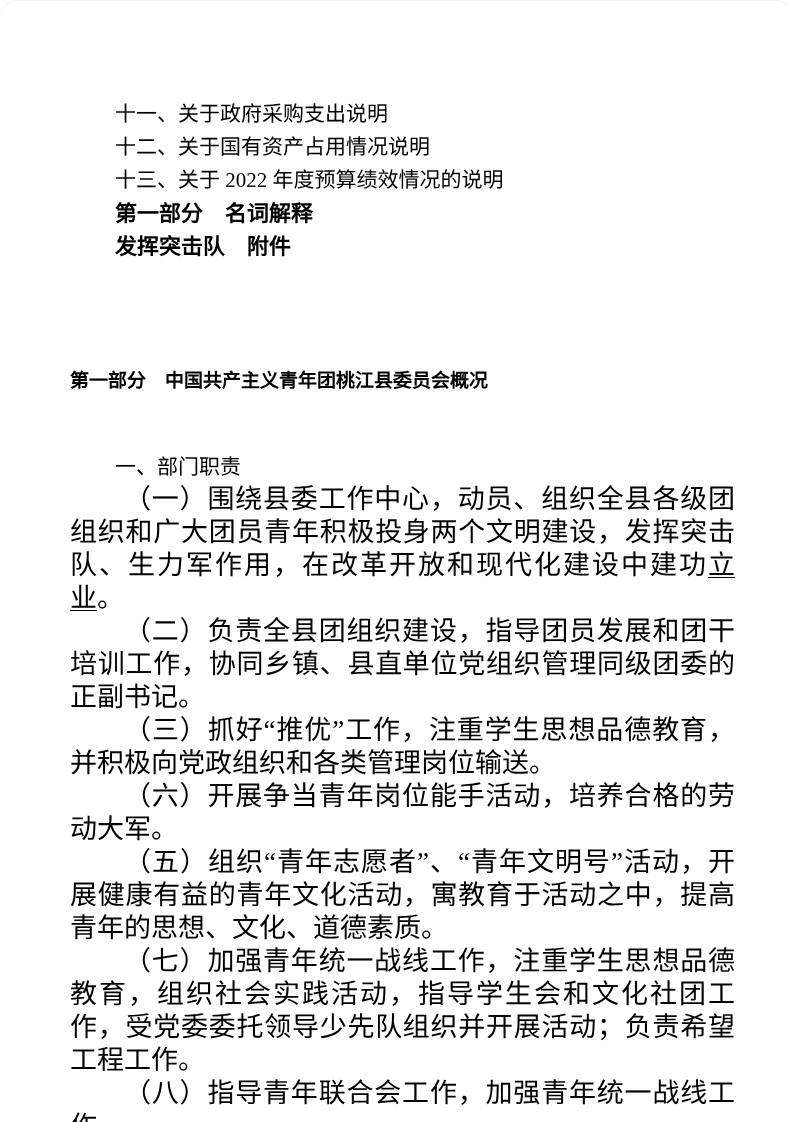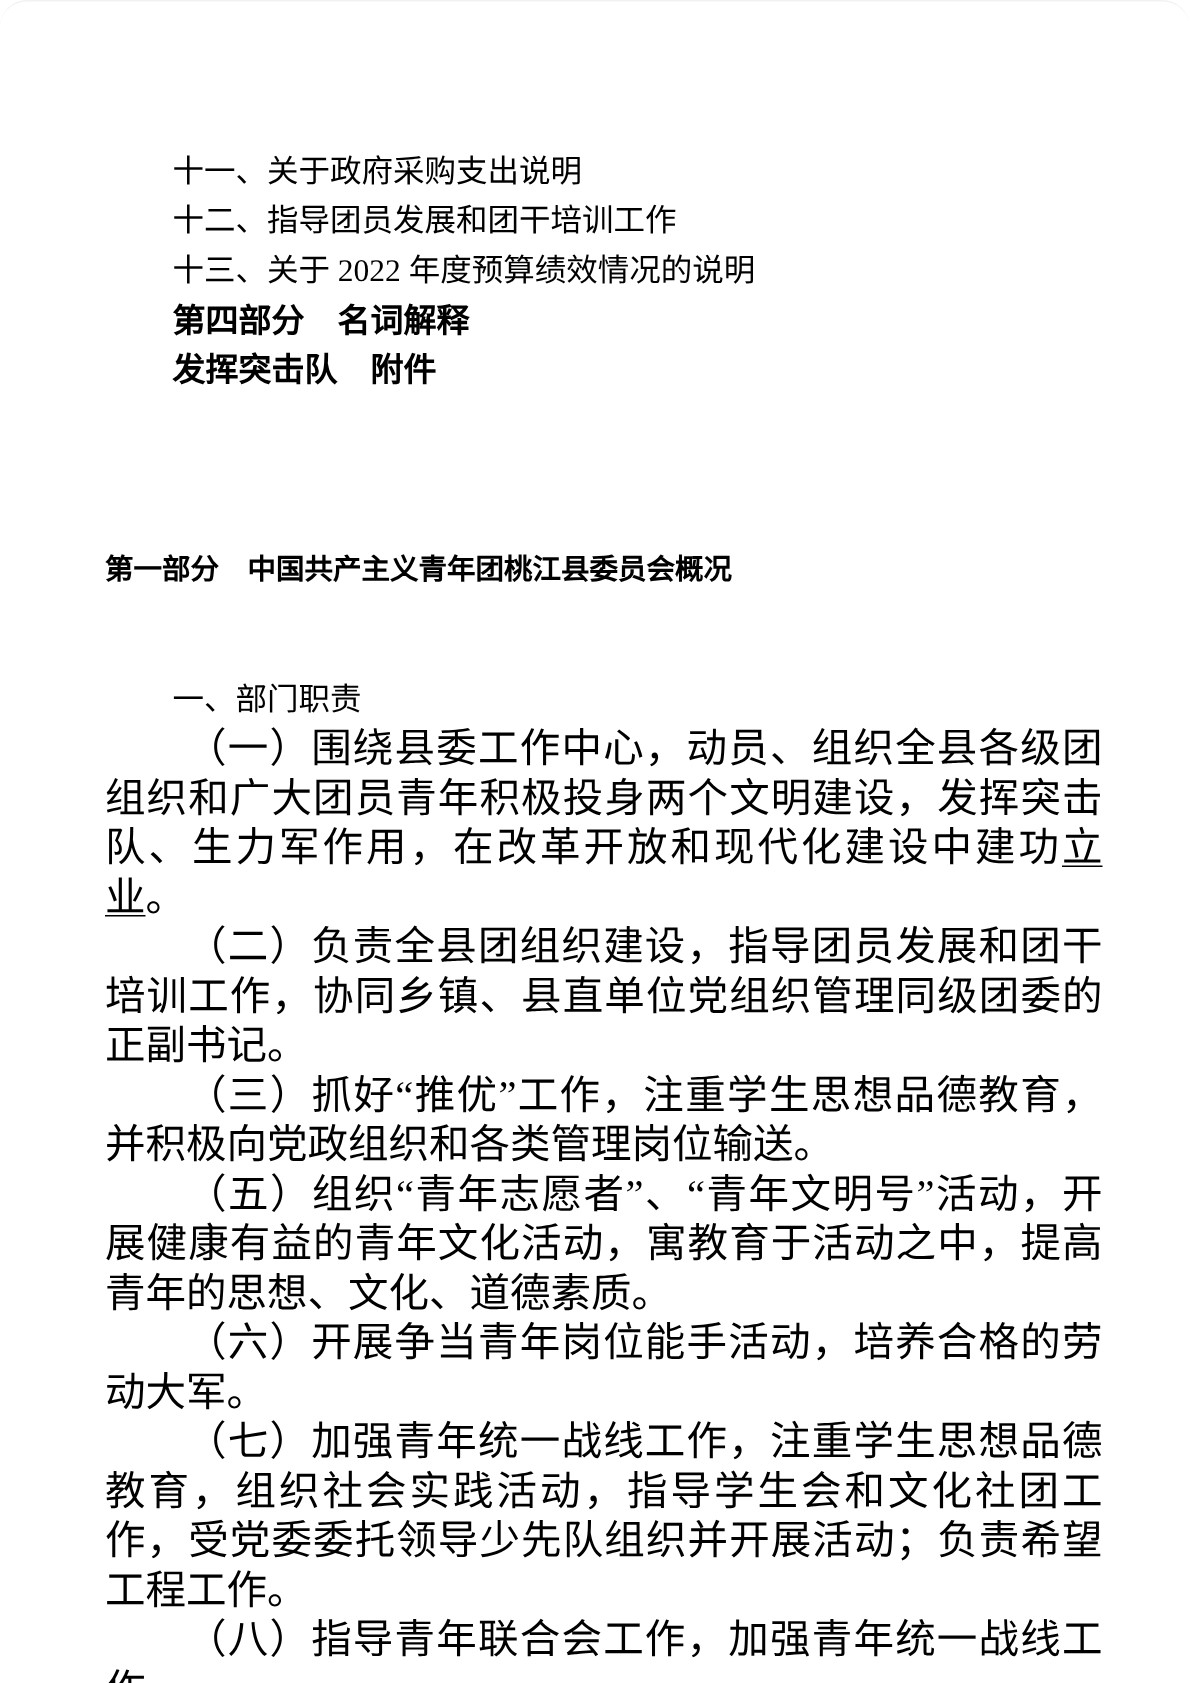--- a/index.html
+++ b/index.html
@@ -72,33 +72,33 @@
   }
 </style>
 </head>
 <body>
 
 <div class="page">
   <div class="content">
 
     <div>
       <p class="toc-item">十一、关于政府采购支出说明</p>
-      <p class="toc-item">十二、指导团员发展和团干培训工作</p>
+      <p class="toc-item">十二、关于国有资产占用情况说明</p>
       <p class="toc-item">十三、关于 2022 年度预算绩效情况的说明</p>
-      <p class="toc-part">第四部分　名词解释</p>
+      <p class="toc-part">第一部分　名词解释</p>
       <p class="toc-part">发挥突击队　附件</p>
     </div>
 
     <h1 class="doc-title">第一部分　中国共产主义青年团桃江县委员会概况</h1>
 
     <h2 class="section-heading">一、部门职责</h2>
 
     <p class="body-para"><span>（一）围绕县委工作中心，动员、组织全县各级团组织和广大团员青年积极投身两个文明建设，发挥突击队、生力军作用，在改革开放和现代化建设中建功</span><span class="underlined">立业</span><span>。</span></p>
 
     <p class="body-para">（二）负责全县团组织建设，指导团员发展和团干培训工作，协同乡镇、县直单位党组织管理同级团委的正副书记。</p>
     <p class="body-para">（三）抓好“推优”工作，注重学生思想品德教育，并积极向党政组织和各类管理岗位输送。</p>
+    <p class="body-para">（六）开展争当青年岗位能手活动，培养合格的劳动大军。</p>
     <p class="body-para">（五）组织“青年志愿者”、“青年文明号”活动，开展健康有益的青年文化活动，寓教育于活动之中，提高青年的思想、文化、道德素质。</p>
-    <p class="body-para">（六）开展争当青年岗位能手活动，培养合格的劳动大军。</p>
     <p class="body-para">（七）加强青年统一战线工作，注重学生思想品德教育，组织社会实践活动，指导学生会和文化社团工作，受党委委托领导少先队组织并开展活动；负责希望工程工作。</p>
     <p class="body-para">（八）指导青年联合会工作，加强青年统一战线工作。</p>
 
   </div>
 </div>
 
 </body></html>

